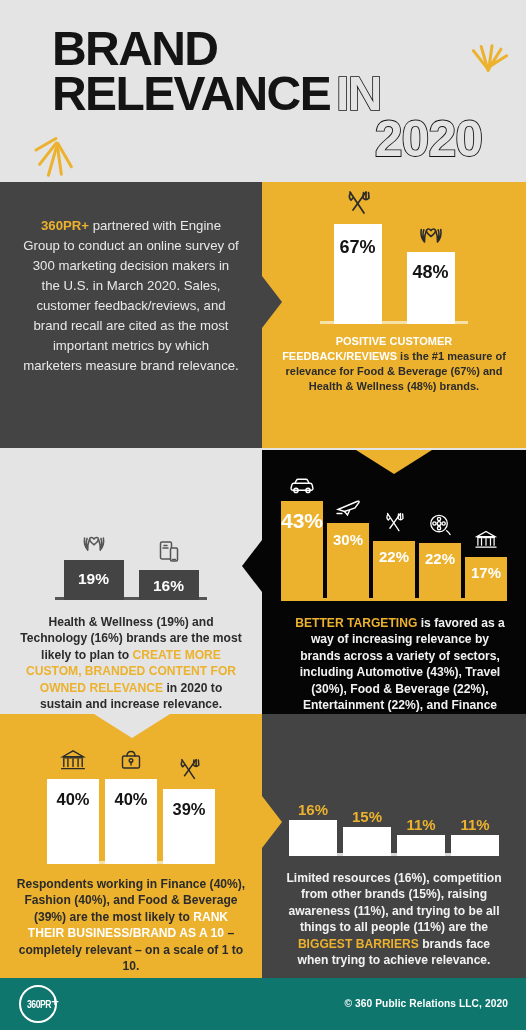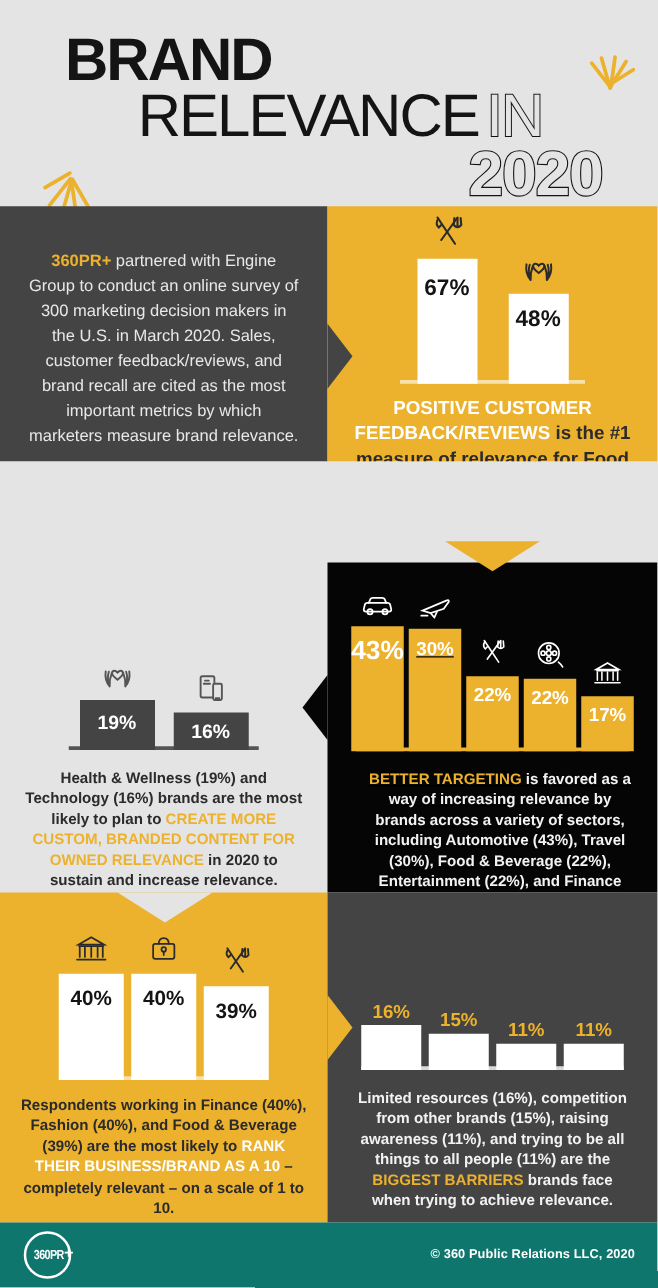--- a/index.html
+++ b/index.html
@@ -35,26 +35,25 @@
   .title-line1 {
     font-size: 48px;
     font-weight: bold;
     letter-spacing: -1.6px;
     color: #141414;
     line-height: 0.94;
     font-family: "Liberation Sans", sans-serif;
   }
   .title-line2 {
     font-size: 48px;
-    font-weight: normal;
+    font-weight: bold;
     letter-spacing: -1.6px;
     color: #141414;
     line-height: 0.94;
     white-space: nowrap;
-    text-align: center;
   }
   .title-in {
     color: #e4e4e4;
     -webkit-text-stroke: 1.6px #141414;
     paint-order: stroke fill;
     margin-left: 6px;
   }
   .title-year {
     display: block;
     text-align: right;
@@ -244,21 +243,21 @@
 
     <div class="title-wrap">
       <div class="title-line1">BRAND</div>
       <div class="title-line2">
         <span>RELEVANCE</span><span class="title-in">IN</span>
       </div>
       <div class="title-year">2020</div>
     </div>
   </div>
 
-  <div class="section" style="top:165px; height:204px;">
+  <div class="section" style="top:182px; height:266px;">
 
     <div class="panel left" style="background:#444444;">
       <div style="padding:34px 22px 0 22px;">
         <p class="body-text">
           <span class="brandmark">360PR+</span><span> partnered with Engine Group to conduct an online survey of 300 marketing decision makers in the U.S. in March 2020. Sales, customer feedback/reviews, and brand recall are cited as the most important metrics by which marketers measure brand relevance.</span>
         </p>
       </div>
     </div>
 
     <div class="arrow right" style="left:262px; top:94px;"></div>
@@ -290,21 +289,21 @@
               <path d="M20.5 23 C23 20 24.5 15 23.8 10.5 M20.5 23 C22 19 22.5 14.5 21.2 10.8 M20.5 23 C20.8 19.5 20 15 18.7 11.8"></path>
             </svg>
           </span>
           <div class="bar" style="width:48px; height:72px; background:#ffffff;">
             <span class="barval" style="font-size:18px; color:#141414; margin-top:11px;">48%</span>
           </div>
         </div>
       </div>
 
       <div style="padding:10px 17px 0 17px;">
-        <p class="cap" style="font-size:15px; color:#2b2b2b;">
+        <p class="cap" style="font-size:11px; color:#2b2b2b;">
           <span class="wh">POSITIVE CUSTOMER FEEDBACK/REVIEWS</span><span> is the #1 measure of relevance for Food &amp; Beverage (67%) and Health &amp; Wellness (48%) brands.</span>
         </p>
       </div>
     </div>
 
     <div class="arrow down" style="left:356px; top:268px;"></div>
   </div>
 
   <div class="section" style="top:450px; height:264px;">
 
@@ -370,21 +369,21 @@
         </div>
 
         <div class="barcol" style="width:42px;">
           <span class="bicon">
             <svg width="26" height="19" viewBox="0 0 26 19" fill="none" stroke="#ffffff" stroke-width="1.4" stroke-linecap="round">
               <path d="M3 12.5 L22 4.5 Q24.5 3.4 24 5.5 L20 11 L9.5 14.5 Z"></path>
               <path d="M9.5 14.5 L12.5 18 L14.5 13.5"></path>
               <path d="M2 16.5 L7 16.5"></path>
             </svg>
           </span>
-          <div class="bar" style="width:42px; height:98px; background:#ecb22e;text-decoration:underline;">
+          <div class="bar" style="width:42px; height:78px; background:#ecb22e;">
             <span class="barval" style="font-size:15px; color:#ffffff; margin-top:9px;">30%</span>
           </div>
         </div>
 
         <div class="barcol" style="width:42px;">
           <span class="bicon">
             <svg width="23" height="23" viewBox="0 0 28 28" fill="none" stroke="#ffffff" stroke-width="1.6" stroke-linecap="round">
               <path d="M6 3 L20 24"></path>
               <path d="M22 3 L9 21"></path>
               <path d="M19.5 3.5 L19 9 M22 3.5 L22 9.5 M24.5 3.5 L25 9 M19 9 Q22 12.5 25 9"></path>

